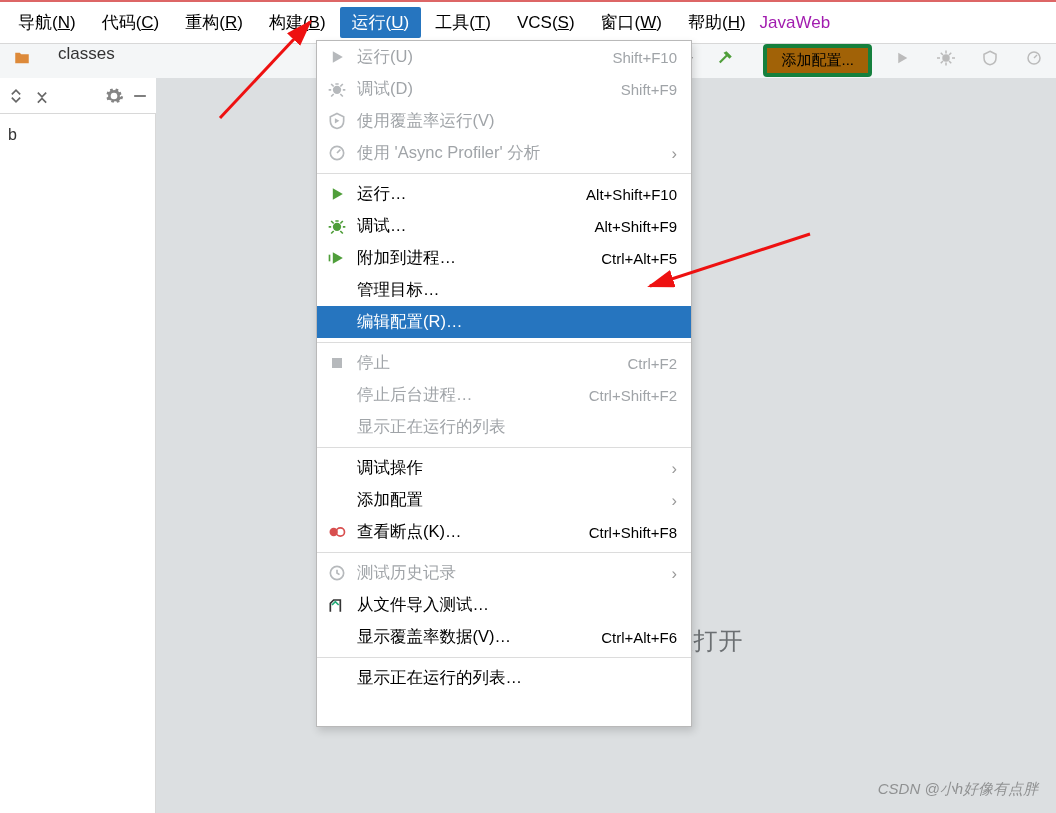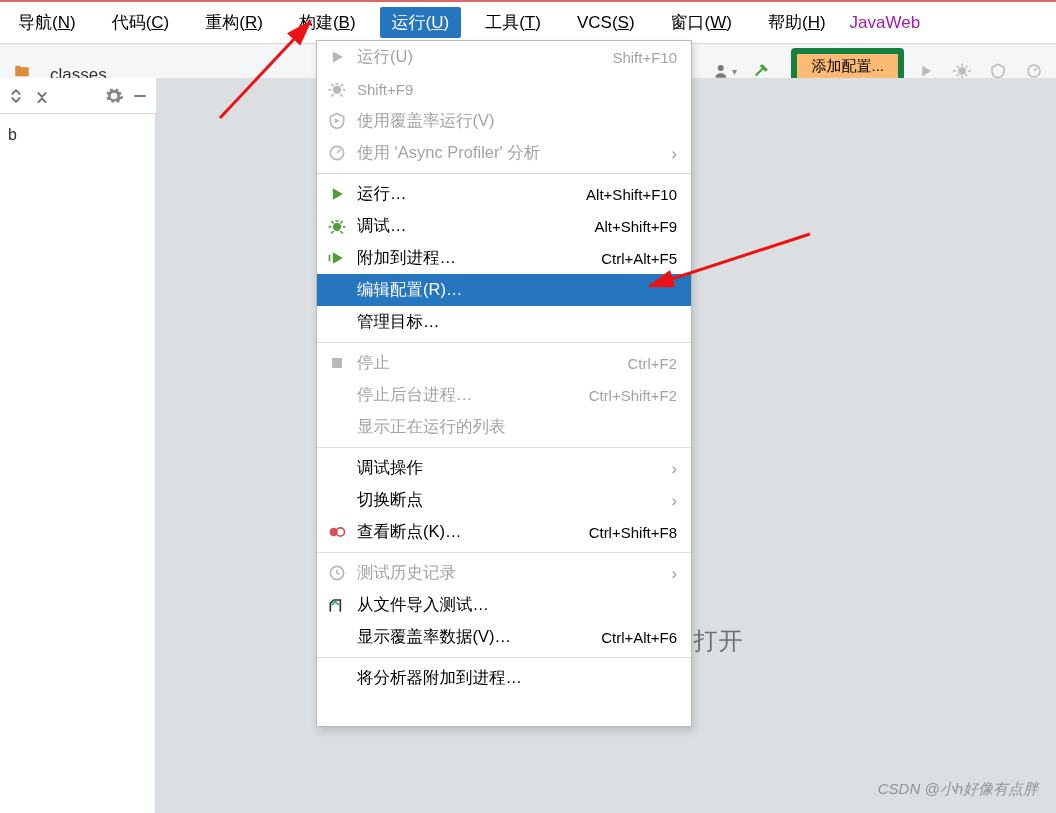--- a/index.html
+++ b/index.html
@@ -10,42 +10,42 @@
     background: #fff;
     position: relative; overflow: hidden;
     color: #000;
   }
   .topstripe { height: 2px; background: #d66; }
   .menubar {
     display: flex; align-items: center;
     height: 42px; padding: 0 6px; background: #fff;
     border-bottom: 1px solid #d8d8d8;
     font-size: 17px;
-    gap: 12px;
+    gap: 2px;
   }
   .menubar .mitem {
     padding: 4px 12px; border-radius: 2px;
     white-space: nowrap;
   }
   .menubar .mitem.active { background: #2675bf; color: #fff; }
   .menubar .u { text-decoration: underline; }
   .menubar .project { color: #a21caf; }
   .toolbar {
-    display: flex; align-items: flex-end;
+    display: flex; align-items: flex-start;
     height: 42px; padding: 0 8px;
     background: #f4f6f7; border-bottom: 1px solid #d8d8d8;
-    gap: 8px;
+    gap: 16px;
   }
   .toolbar .spacer { flex: 1; }
   .tb-icon { width: 28px; height: 28px; display:flex; align-items:center; justify-content:center; color:#7a7a7a; }
   .tb-icon svg { width: 18px; height: 18px; }
   .folder-icon { color:#dd8a3a; }
   .bc-label { margin-left:6px; font-size:17px; color:#333; }
   .config-btn {
-    border:6px solid #15803d; border-radius:4px; background:#fdba74;
+    border:4px solid #15803d; border-radius:4px; background:#a16207;
     padding: 3px 14px; font-size:15px; margin-left:8px;
   }
   .sidebar-strip {
     position:absolute; left:0; top:78px; width:156px; height:36px;
     background:#fff; border-bottom:1px solid #d8d8d8;
     display:flex; align-items:center; gap:6px; padding:0 6px;
   }
   .sidebar-strip .sicon { width:20px; height:20px; display:flex; align-items:center; justify-content:center; color:#666;}
   .left-panel {
     position:absolute; left:0; top:114px; width:156px; bottom:0;
@@ -188,20 +188,21 @@
       <span class="label">运行(<span class="u">U</span>)</span>
       <span class="sc">Shift+F10</span>
     </div>
     <div class="row disabled">
       <span class="dicon">
         <svg viewBox="0 0 24 24" fill="#b6b9bc">
           <circle cx="12" cy="13" r="5"></circle>
           <path d="M8 9l-3-3m11 3l3-3M5 13H2m20 0h-3M8 18l-3 3m11-3l3 3M10 6h4" stroke="#b6b9bc" stroke-width="2"></path>
         </svg>
       </span>
+      <span class="label">调试(<span class="u">D</span>)</span>
       <span class="sc">Shift+F9</span>
     </div>
     <div class="row disabled">
       <span class="dicon">
         <svg viewBox="0 0 24 24" fill="none" stroke="#b6b9bc" stroke-width="2">
           <path d="M12 3l8 4v5c0 5-3 8-8 9-5-1-8-4-8-9V7z"></path>
           <path d="M7 5v14l12-7z" fill="#b6b9bc" stroke="none" transform="scale(.45) translate(14 14)"></path>
         </svg>
       </span>
       <span class="label">使用覆盖率运行(<span class="u">V</span>)</span>
@@ -239,27 +240,27 @@
     <div class="row">
       <span class="dicon">
         <svg viewBox="0 0 24 24" fill="#4f9e3a">
           <path d="M7 5v14l12-7z"></path>
           <path d="M3 8v8" stroke="#4f9e3a" stroke-width="2"></path>
         </svg>
       </span>
       <span class="label">附加到进程…</span>
       <span class="sc">Ctrl+Alt+F5</span>
     </div>
+    <div class="row">
+      <span class="dicon"></span>
+      <span class="label">管理目标…</span>
+    </div>
     <div class="row selected">
       <span class="dicon"></span>
       <span class="label">编辑配置(<span class="u">R</span>)…</span>
-    </div>
-    <div class="row">
-      <span class="dicon"></span>
-      <span class="label">管理目标…</span>
     </div>
     <div class="sep"></div>
     <div class="row disabled">
       <span class="dicon">
         <svg viewBox="0 0 24 24" fill="#b6b9bc">
           <rect x="6" y="6" width="12" height="12"></rect>
         </svg>
       </span>
       <span class="label">停止</span>
       <span class="sc">Ctrl+F2</span>
@@ -274,21 +275,21 @@
       <span class="label">显示正在运行的列表</span>
     </div>
     <div class="sep"></div>
     <div class="row">
       <span class="dicon"></span>
       <span class="label">调试操作</span>
       <span class="chev">›</span>
     </div>
     <div class="row">
       <span class="dicon"></span>
-      <span class="label">切换断点</span>
+      <span class="label">添加配置</span>
       <span class="chev">›</span>
     </div>
     <div class="row">
       <span class="dicon">
         <svg viewBox="0 0 24 24" fill="#d84f4f">
           <circle cx="8" cy="12" r="5"></circle>
           <circle cx="16" cy="12" r="5" fill="none" stroke="#d84f4f" stroke-width="2"></circle>
         </svg>
       </span>
       <span class="label">查看断点(<span class="u">K</span>)…</span>
@@ -315,21 +316,21 @@
       <span class="label">从文件导入测试…</span>
     </div>
     <div class="row">
       <span class="dicon"></span>
       <span class="label">显示覆盖率数据(<span class="u">V</span>)…</span>
       <span class="sc">Ctrl+Alt+F6</span>
     </div>
     <div class="sep"></div>
     <div class="row">
       <span class="dicon"></span>
-      <span class="label">将分析器附加到进程…</span>
+      <span class="label">显示正在运行的列表…</span>
     </div>
     <div class="row">
       <span class="dicon"></span>
     </div>
   </div>
 
 <svg class="arrow" style="left:180px; top:8px;" width="160" height="130">
   <defs>
       <marker id="ah1" markerWidth="10" markerHeight="10" refX="8" refY="3" orient="auto">
         <path d="M0,0 L9,3 L0,6 z" fill="#e11"></path>

